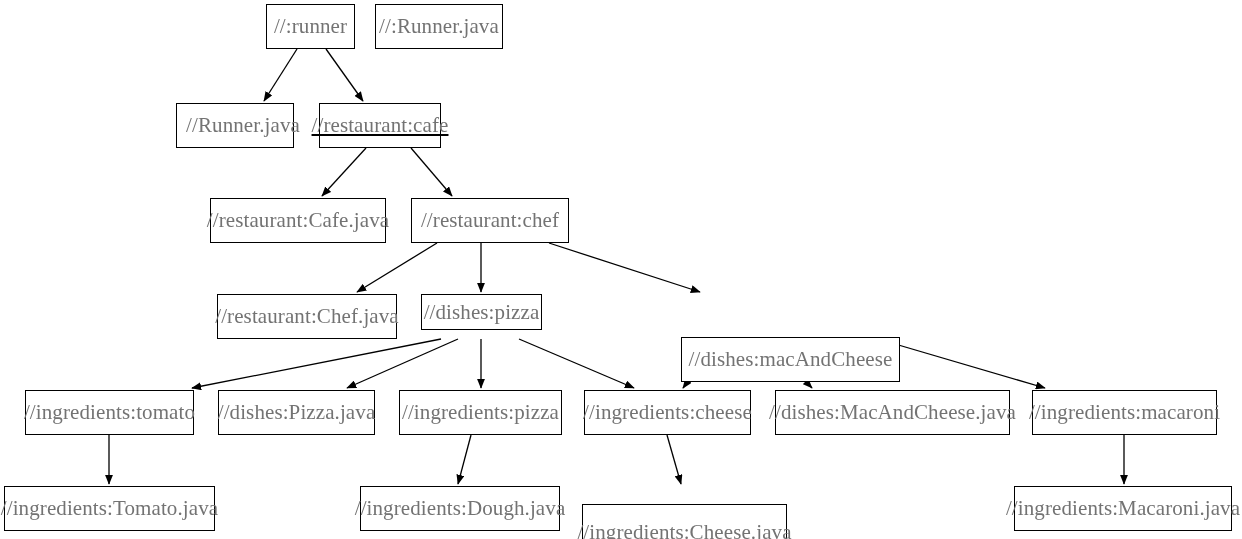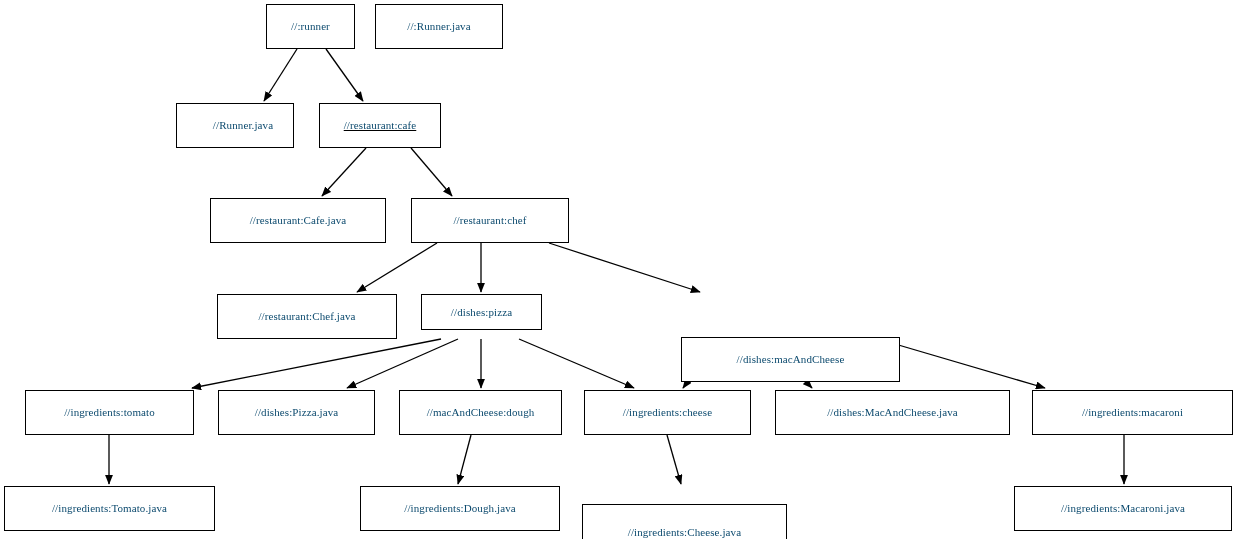--- a/index.html
+++ b/index.html
@@ -31,23 +31,23 @@
     box-sizing: border-box;
     border: 1px solid #000000;
     background: #ffffff;
     display: flex;
     align-items: center;
     justify-content: center;
     white-space: nowrap;
   }
   .node-label {
     font-family: "Liberation Serif", "DejaVu Serif", serif;
-    font-size: 11px;
+    font-size: 21px;
     line-height: 1;
-    color: #0c4a6e;
+    color: #737373;
     letter-spacing: 0.1px;
   }
 </style>
 </head>
 <body>
 
 <div id="graph-canvas">
 
   <svg id="edge-layer" viewBox="0 0 1242 539" width="1242" height="539" xmlns="http://www.w3.org/2000/svg">
     <defs>
@@ -105,29 +105,29 @@
       <div class="graph-node" style="left: 681px; top: 290px; width: 219px; height: 45px; border-color: rgb(0, 0, 0); background: rgb(255, 255, 255); border-width: 1px; margin-top: 47px;">
         <span class="node-label">//dishes:macAndCheese</span>
       </div>
       <div class="graph-node" style="left: 25px; top: 390px; width: 169px; height: 45px; border-color: rgb(0, 0, 0); background: rgb(255, 255, 255); border-width: 1px;">
         <span class="node-label">//ingredients:tomato</span>
       </div>
       <div class="graph-node" style="left: 218px; top: 390px; width: 157px; height: 45px; border-color: rgb(0, 0, 0); background: rgb(255, 255, 255); border-width: 1px;">
         <span class="node-label">//dishes:Pizza.java</span>
       </div>
       <div class="graph-node" style="left: 399px; top: 390px; width: 163px; height: 45px; border-color: rgb(0, 0, 0); background: rgb(255, 255, 255); border-width: 1px;">
-        <span class="node-label">//macAndCheese:dough</span>
+        <span class="node-label">//ingredients:pizza</span>
       </div>
       <div class="graph-node" style="left: 584px; top: 390px; width: 167px; height: 45px; border-color: rgb(0, 0, 0); background: rgb(255, 255, 255); border-width: 1px;">
         <span class="node-label">//ingredients:cheese</span>
       </div>
       <div class="graph-node" style="left: 775px; top: 390px; width: 235px; height: 45px; border-color: rgb(0, 0, 0); background: rgb(255, 255, 255); border-width: 1px;">
         <span class="node-label">//dishes:MacAndCheese.java</span>
       </div>
-      <div class="graph-node" style="left: 1032px; top: 390px; width: 201px; height: 45px; border-color: rgb(0, 0, 0); background: rgb(255, 255, 255); border-width: 1px;">
+      <div class="graph-node" style="left: 1032px; top: 390px; width: 185px; height: 45px; border-color: rgb(0, 0, 0); background: rgb(255, 255, 255); border-width: 1px;">
         <span class="node-label">//ingredients:macaroni</span>
       </div>
       <div class="graph-node" style="left: 4px; top: 486px; width: 211px; height: 45px; border-color: rgb(0, 0, 0); background: rgb(255, 255, 255); border-width: 1px;">
         <span class="node-label">//ingredients:Tomato.java</span>
       </div>
       <div class="graph-node" style="left: 360px; top: 486px; width: 200px; height: 45px; border-color: rgb(0, 0, 0); background: rgb(255, 255, 255); border-width: 1px;">
         <span class="node-label">//ingredients:Dough.java</span>
       </div>
       <div class="graph-node" style="left: 582px; top: 504px; width: 205px; height: 57px; border-color: rgb(0, 0, 0); background: rgb(255, 255, 255); border-width: 1px;">
         <span class="node-label">//ingredients:Cheese.java</span>

